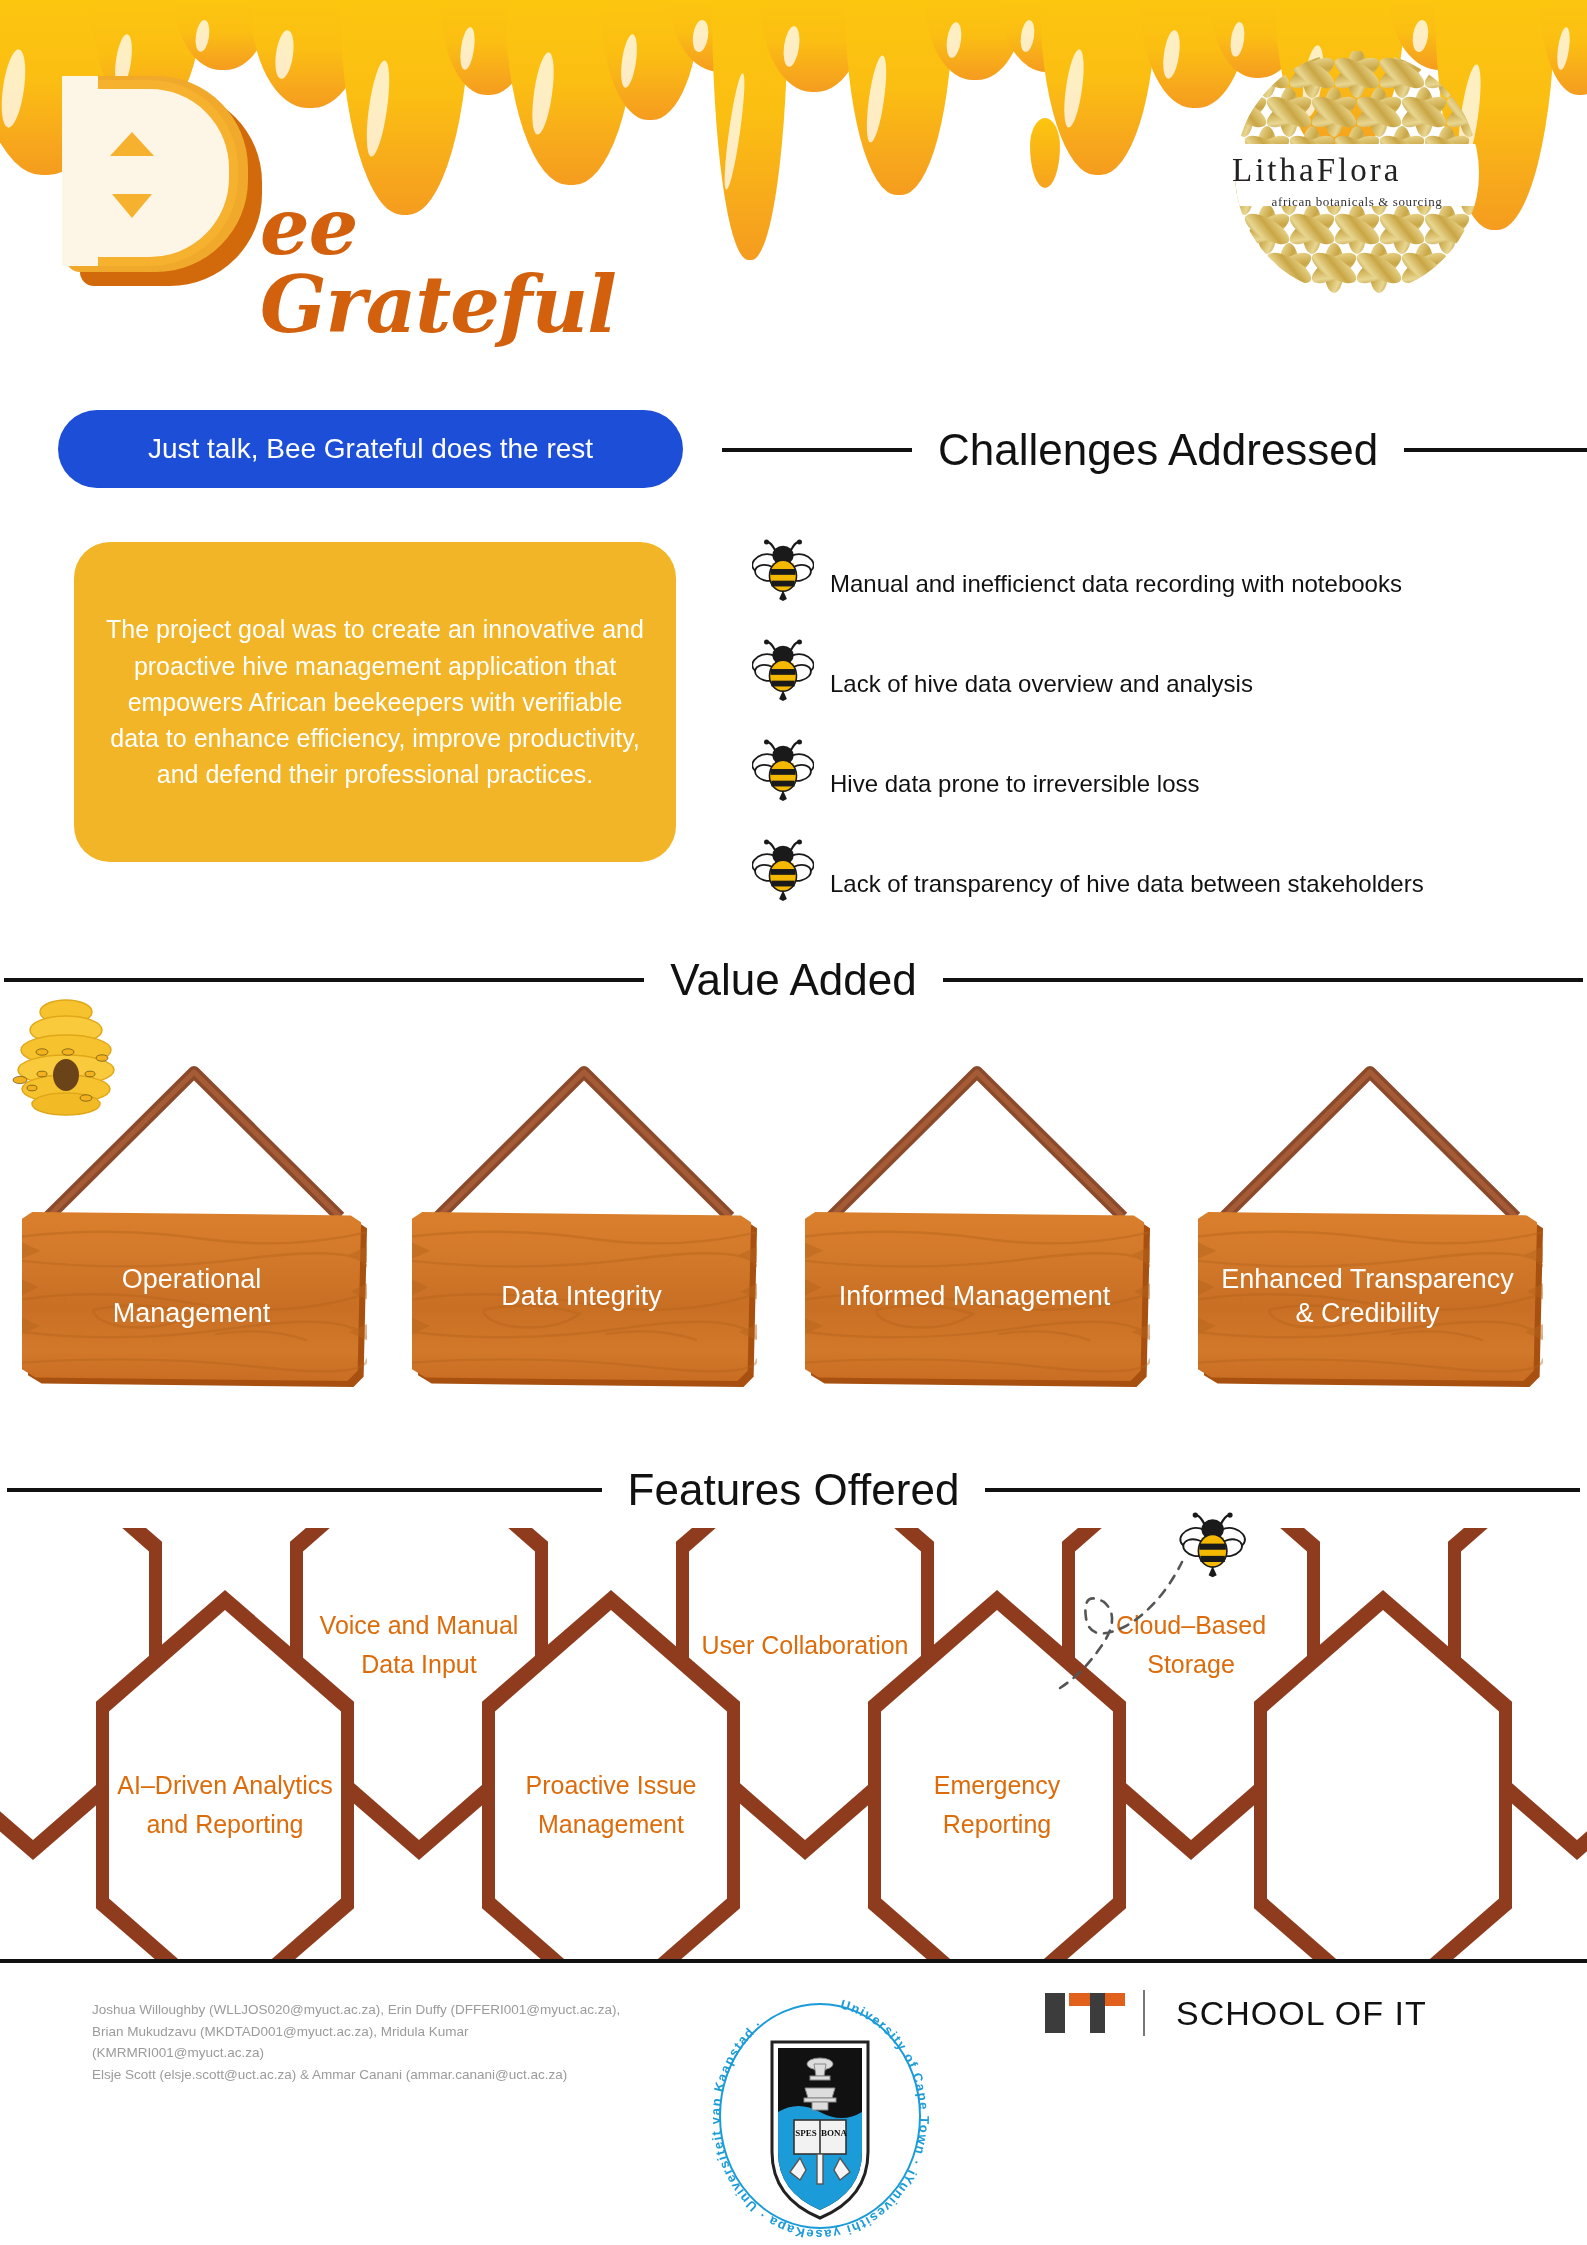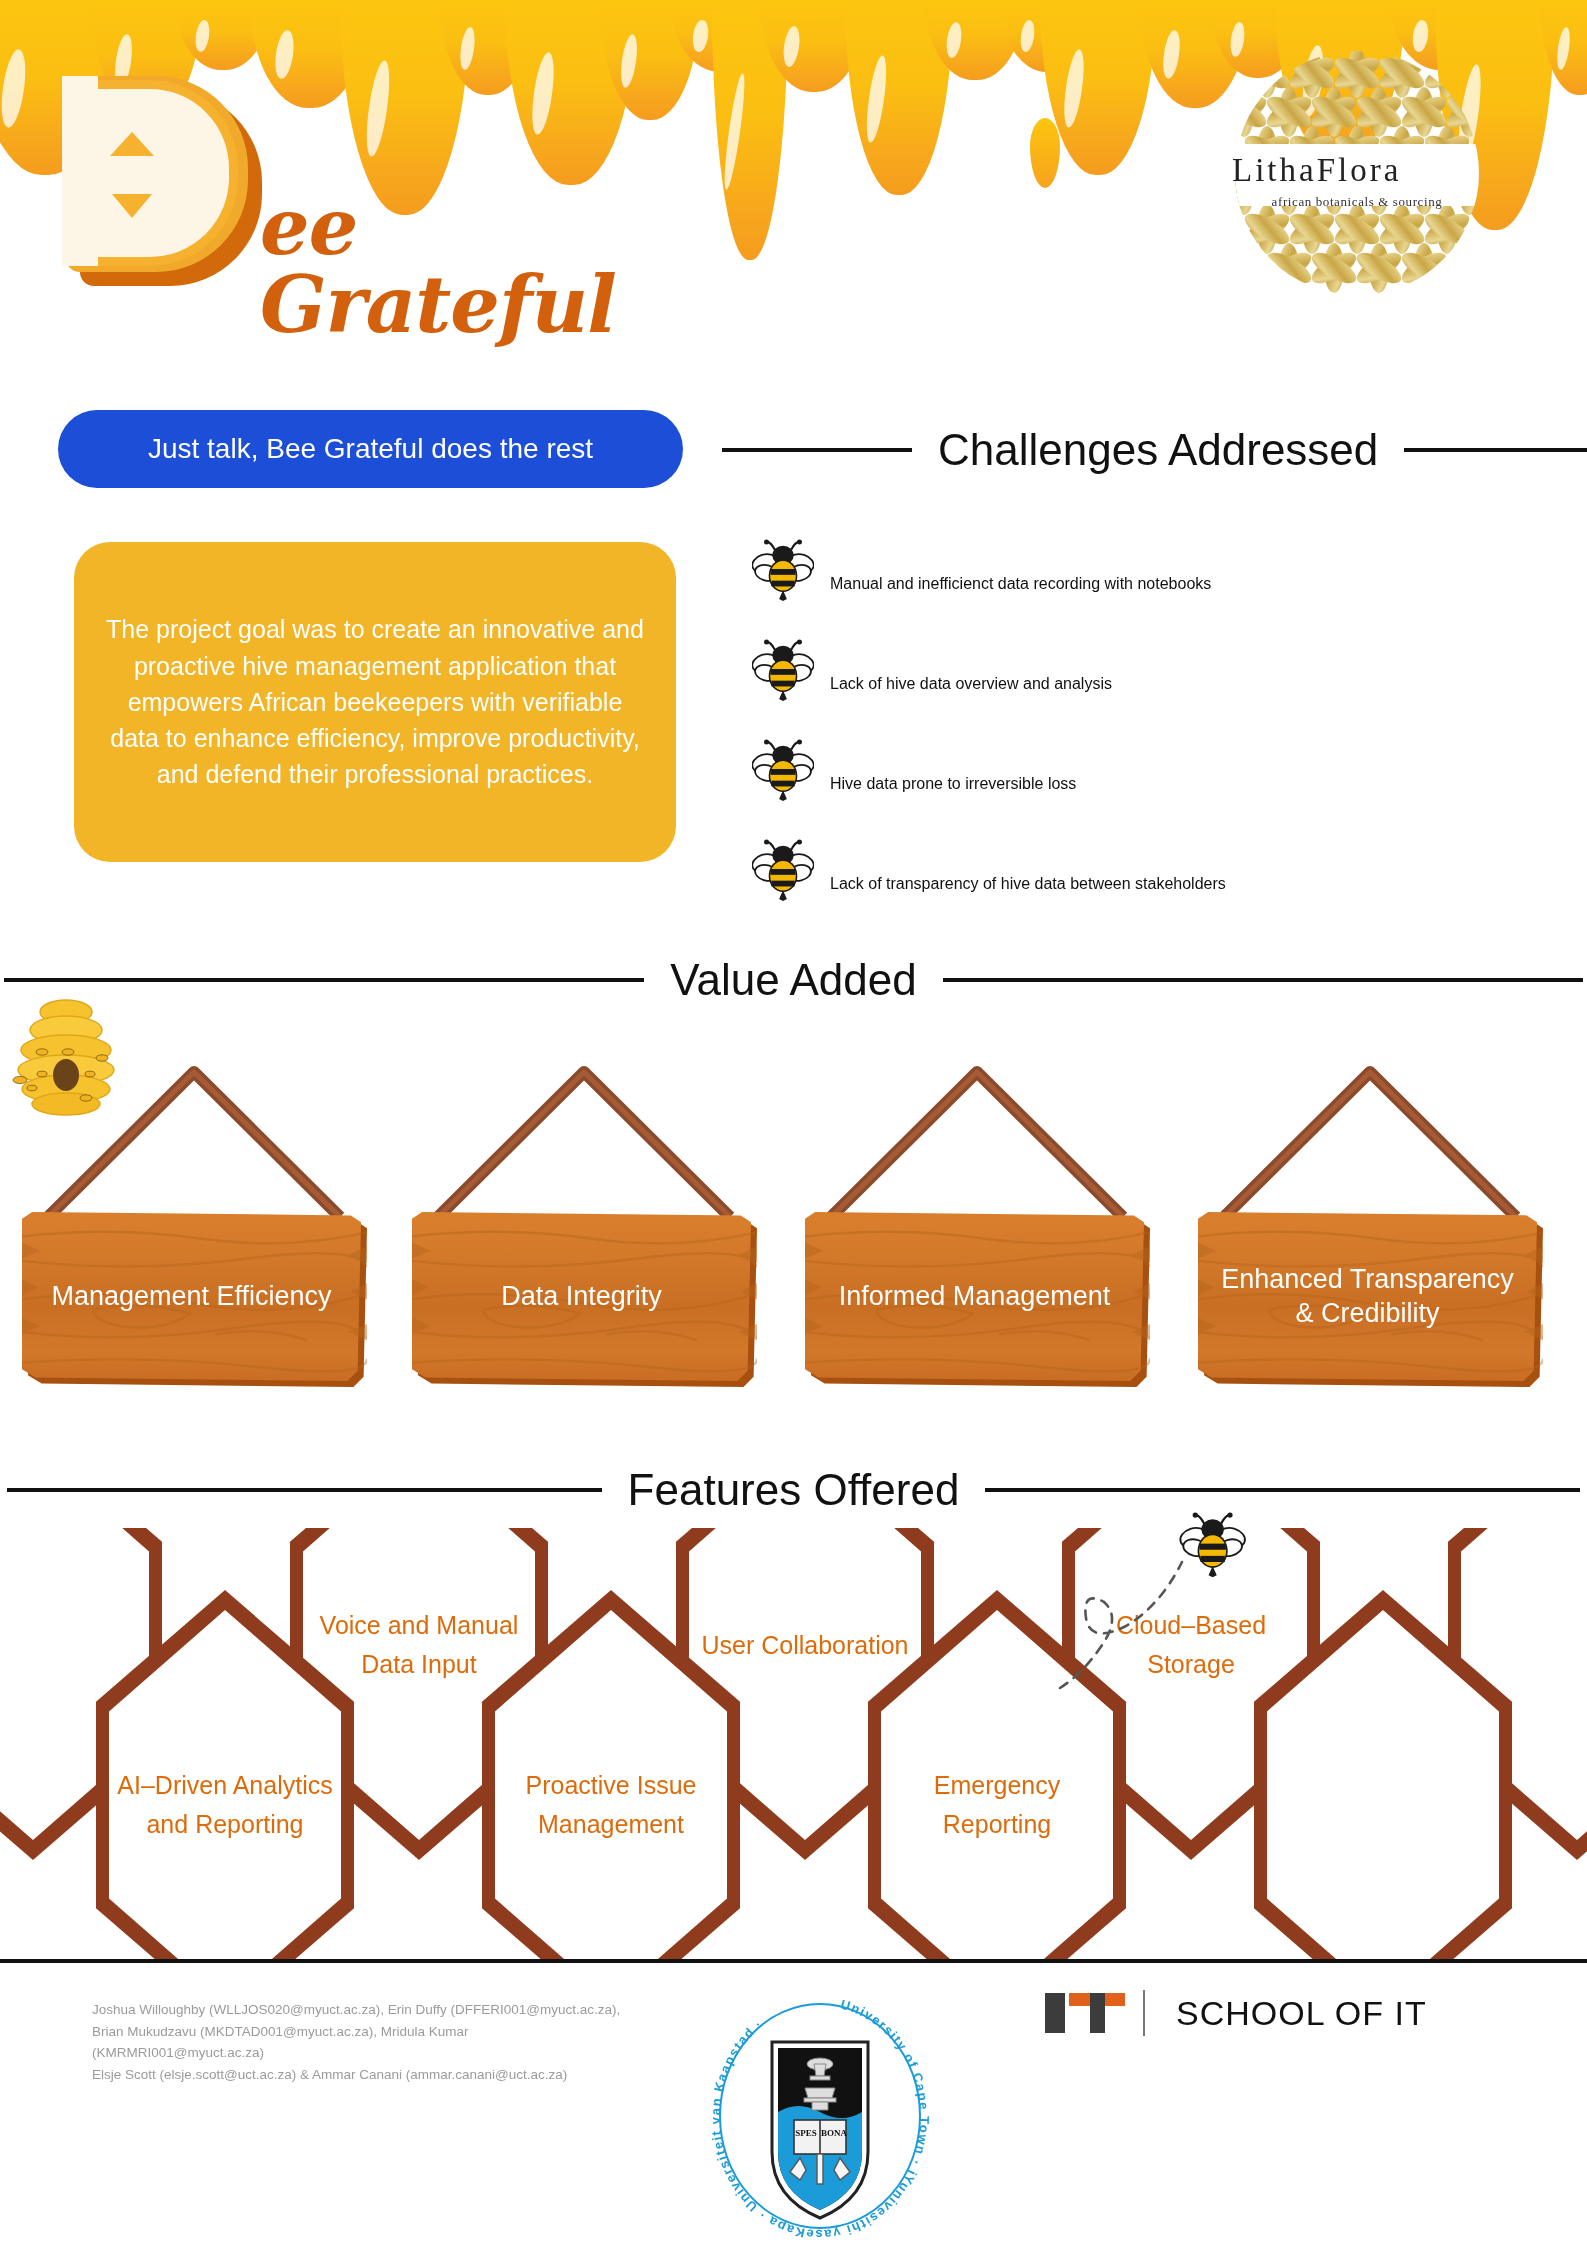--- a/index.html
+++ b/index.html
@@ -56,21 +56,21 @@
 
   
   .sec-head{position:absolute;display:flex;align-items:center;gap:26px;}
   .sec-head .rule{height:4px;background:#111;flex:0 0 auto;}
   .sec-head .ttl{font-size:44px;color:#111;white-space:nowrap;}
 
   
   .chal{position:absolute;left:752px;top:520px;width:810px;}
   .chal-row{display:flex;align-items:center;height:100px;}
   .chal-row .beeico{flex:0 0 62px;height:62px;margin-right:16px;}
-  .chal-row .txt{font-size:16px;color:#111;margin-top:28px;}
+  .chal-row .txt{font-size:24px;color:#111;margin-top:28px;}
 
   
   .sign{position:absolute;width:345px;}
   .sign .ropes{position:absolute;left:0;top:0;width:345px;height:160px;}
   .board{position:absolute;top:150px;left:0;width:345px;height:175px;}
   .board .shadow{position:absolute;left:6px;top:6px;width:339px;height:169px;background:#a8500f;
     clip-path:polygon(0 4%,3% 0,97% 2%,100% 6%,99% 94%,96% 100%,4% 98%,0 93%);}
   .board .plank{position:absolute;left:0;top:0;width:339px;height:169px;
     background:linear-gradient(180deg,#d97f2c 0%,#d2782a 28%,#c96f24 56%,#d2782a 82%,#c86d22 100%);
     clip-path:polygon(0 4%,3% 0,97% 2%,100% 6%,99% 94%,96% 100%,4% 98%,0 93%);}
@@ -348,21 +348,21 @@
         </g>
         <g fill="#b4641c" opacity=".85">
           <path d="M0 30 l18 8 l-18 8 z"></path>
             <path d="M0 66 l16 8 l-16 8 z"></path>
             <path d="M0 104 l18 8 l-18 8 z"></path>
           <path d="M339 34 l-18 8 l18 8 z"></path>
             <path d="M339 70 l-16 8 l16 8 z"></path>
             <path d="M339 110 l-18 8 l18 8 z"></path>
         </g>
       </svg>
-      <div class="lbl">Management Efficiency</div>
+      <div class="lbl">Operational Management</div>
     </div>
   </div>
 
   <div class="sign" style="left:412px;top:1062px;">
     <svg class="ropes" viewBox="0 0 345 160">
       <path d="M26 155 L172 10 L318 155" stroke="#8b4a2b" stroke-width="12" fill="none" stroke-linejoin="round"></path>
       <path d="M26 155 L172 10 L318 155" stroke="#a55c36" stroke-width="5" fill="none" stroke-linejoin="round"></path>
     </svg>
     <div class="board">
       <div class="shadow"></div>

